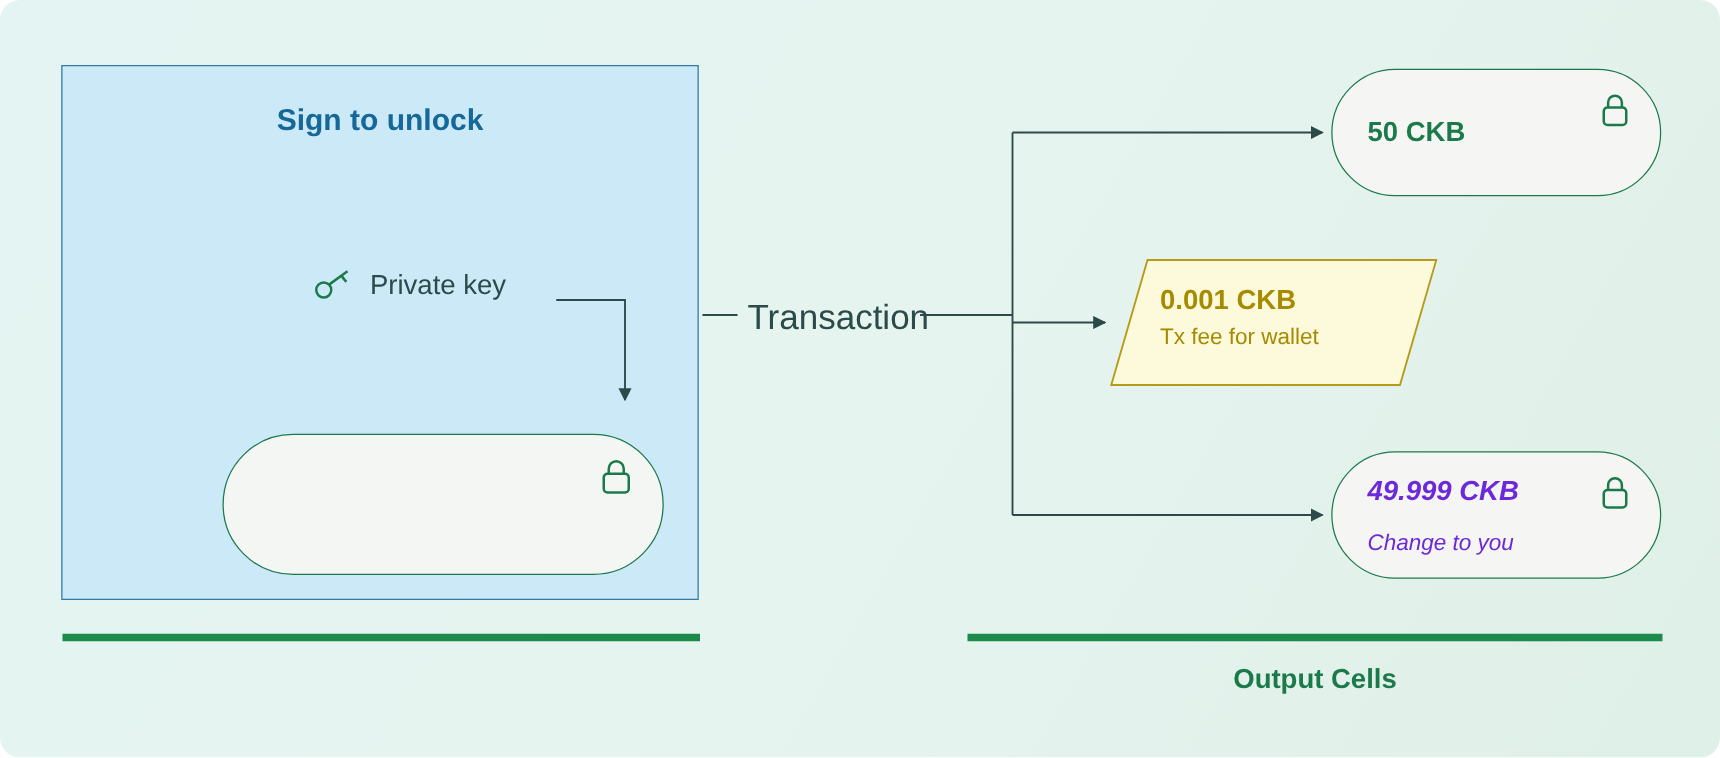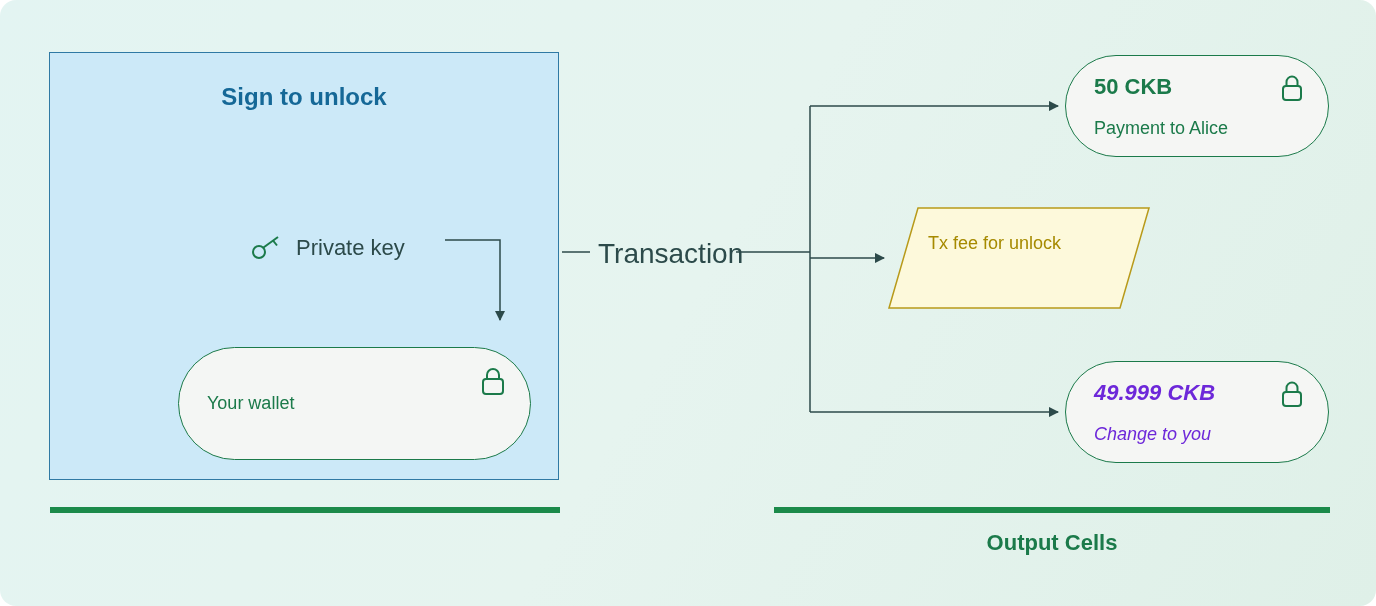--- a/index.html
+++ b/index.html
@@ -32,21 +32,21 @@
     text-align: center;
     margin-top: 30px;
     color: #156897;
     font-weight: 700;
     font-size: 24px;
   }
 
   
   .key-row {
     position: absolute;
-    top: 182px;
+    top: 162px;
     left: 200px;
     display: flex;
     align-items: flex-end;
     gap: 12px;
   }
   .key-icon svg { display: block; }
   .key-label {
     color: #2c4a4a;
     font-size: 22px;
   }
@@ -179,44 +179,43 @@
         <svg width="34" height="26" viewBox="0 0 34 26">
           <circle cx="9" cy="17" r="6" fill="none" stroke="#1b7a4a" stroke-width="2"></circle>
           <line x1="13.5" y1="12.5" x2="28" y2="2" stroke="#1b7a4a" stroke-width="2"></line>
           <line x1="23" y1="5.5" x2="27" y2="10.5" stroke="#1b7a4a" stroke-width="2"></line>
         </svg>
       </span>
       <span class="key-label">Private key</span>
     </div>
 
     <div class="pill wallet-pill">
-      <div class="sub">Your wallet</div>
       <span class="lock-badge">
         <svg width="26" height="30" viewBox="0 0 26 30">
           <rect x="3" y="13" width="20" height="15" rx="3" fill="none" stroke="#1b7a4a" stroke-width="2"></rect>
           <path d="M7 13 v-4 a6 6 0 0 1 12 0 v4" fill="none" stroke="#1b7a4a" stroke-width="2"></path>
         </svg>
       </span>
     </div>
   </div>
 
   <div class="tx-label">Transaction</div>
 
   <div class="fee-box">
     <svg class="fee-shape" width="262" height="102" viewBox="0 0 262 102">
       <polygon points="30,1 261,1 232,101 1,101" fill="#fdf9db" stroke="#b89a1a" stroke-width="1.5"></polygon>
     </svg>
     <div class="fee-content">
-      <div class="sub">Tx fee for unlock</div>
+      <div class="amount">0.001 CKB</div>
+      <div class="sub">Tx fee for wallet</div>
     </div>
   </div>
 
   <div class="pill out-pill-a">
     <div class="amount">50 CKB</div>
-    <div class="sub">Payment to Alice</div>
     <span class="lock-badge">
       <svg width="24" height="28" viewBox="0 0 24 28">
         <rect x="3" y="12" width="18" height="14" rx="3" fill="none" stroke="#1b7a4a" stroke-width="2"></rect>
         <path d="M6.5 12 v-4 a5.5 5.5 0 0 1 11 0 v4" fill="none" stroke="#1b7a4a" stroke-width="2"></path>
       </svg>
     </span>
   </div>
 
   <div class="pill out-pill-c">
     <div class="amount">49.999 CKB</div>

